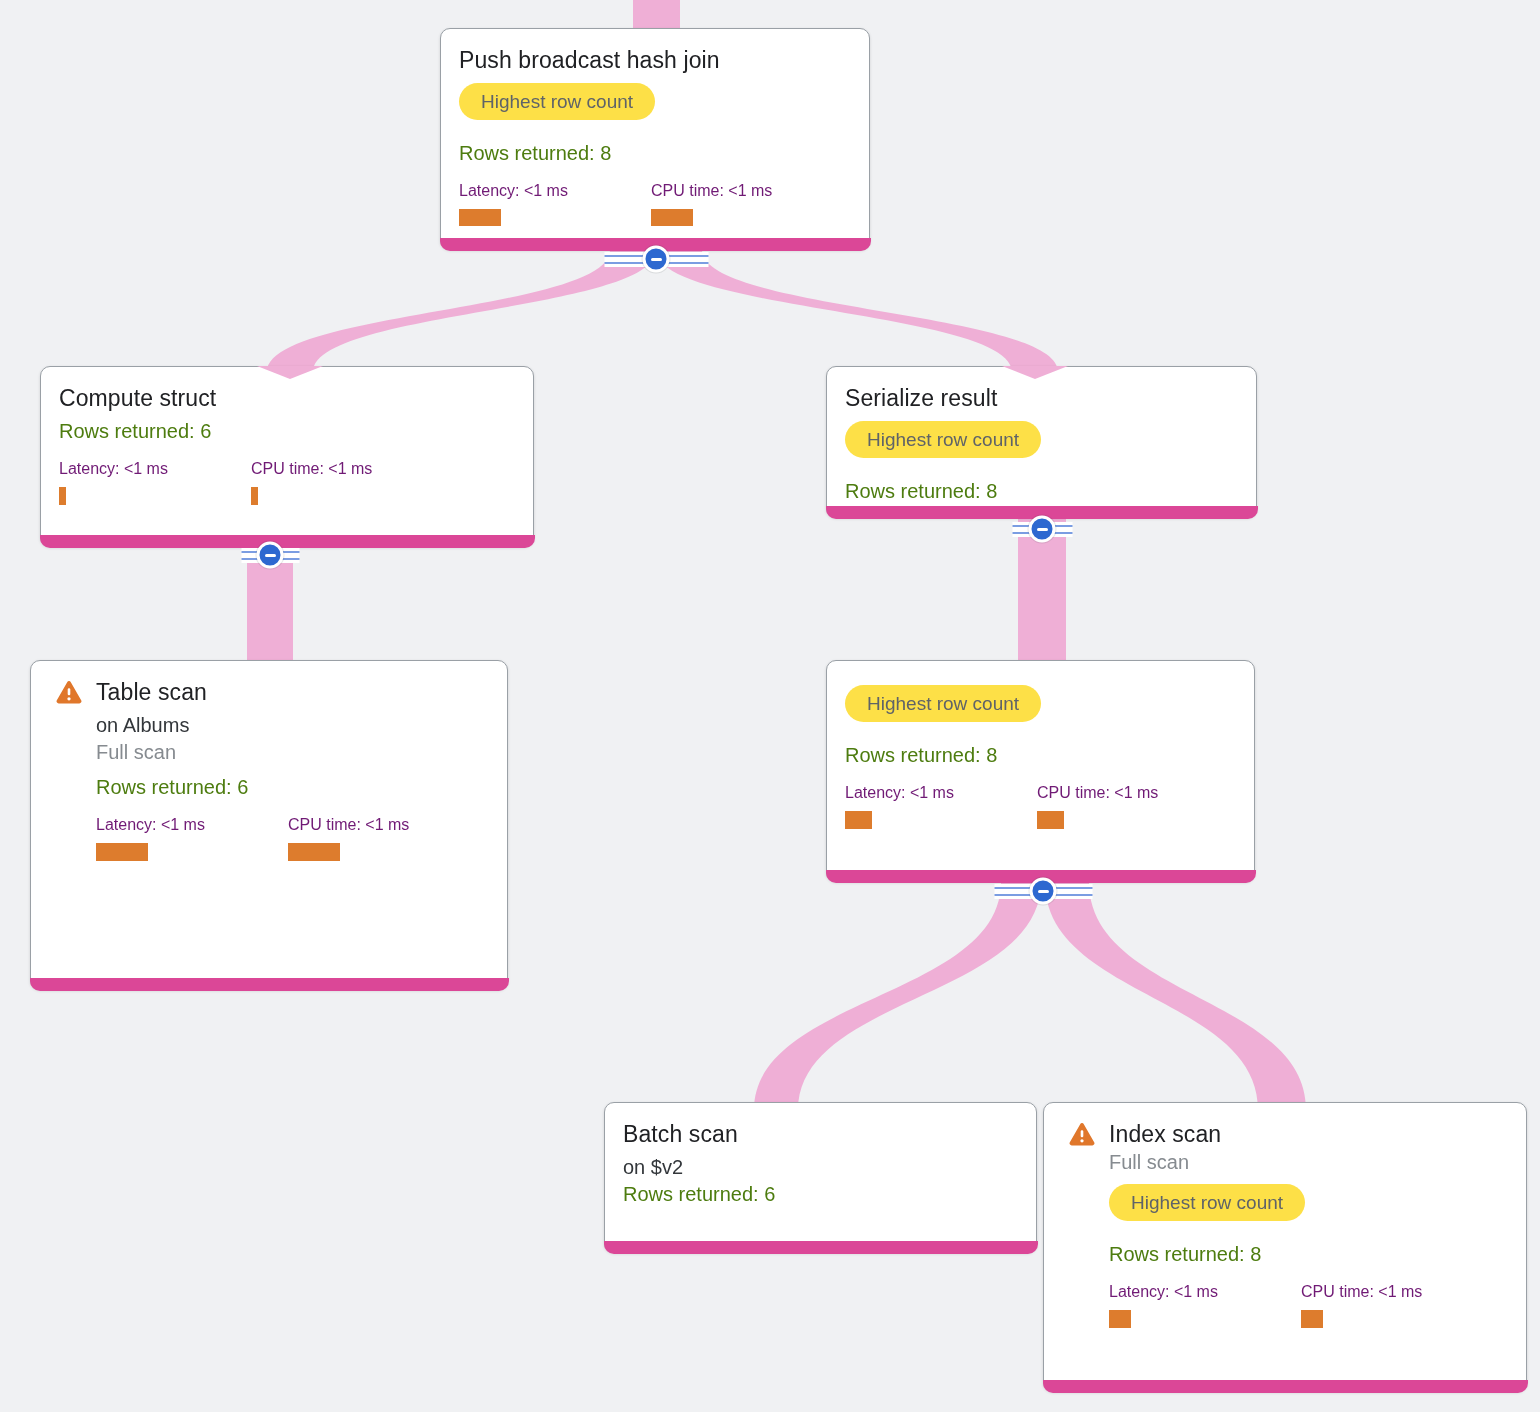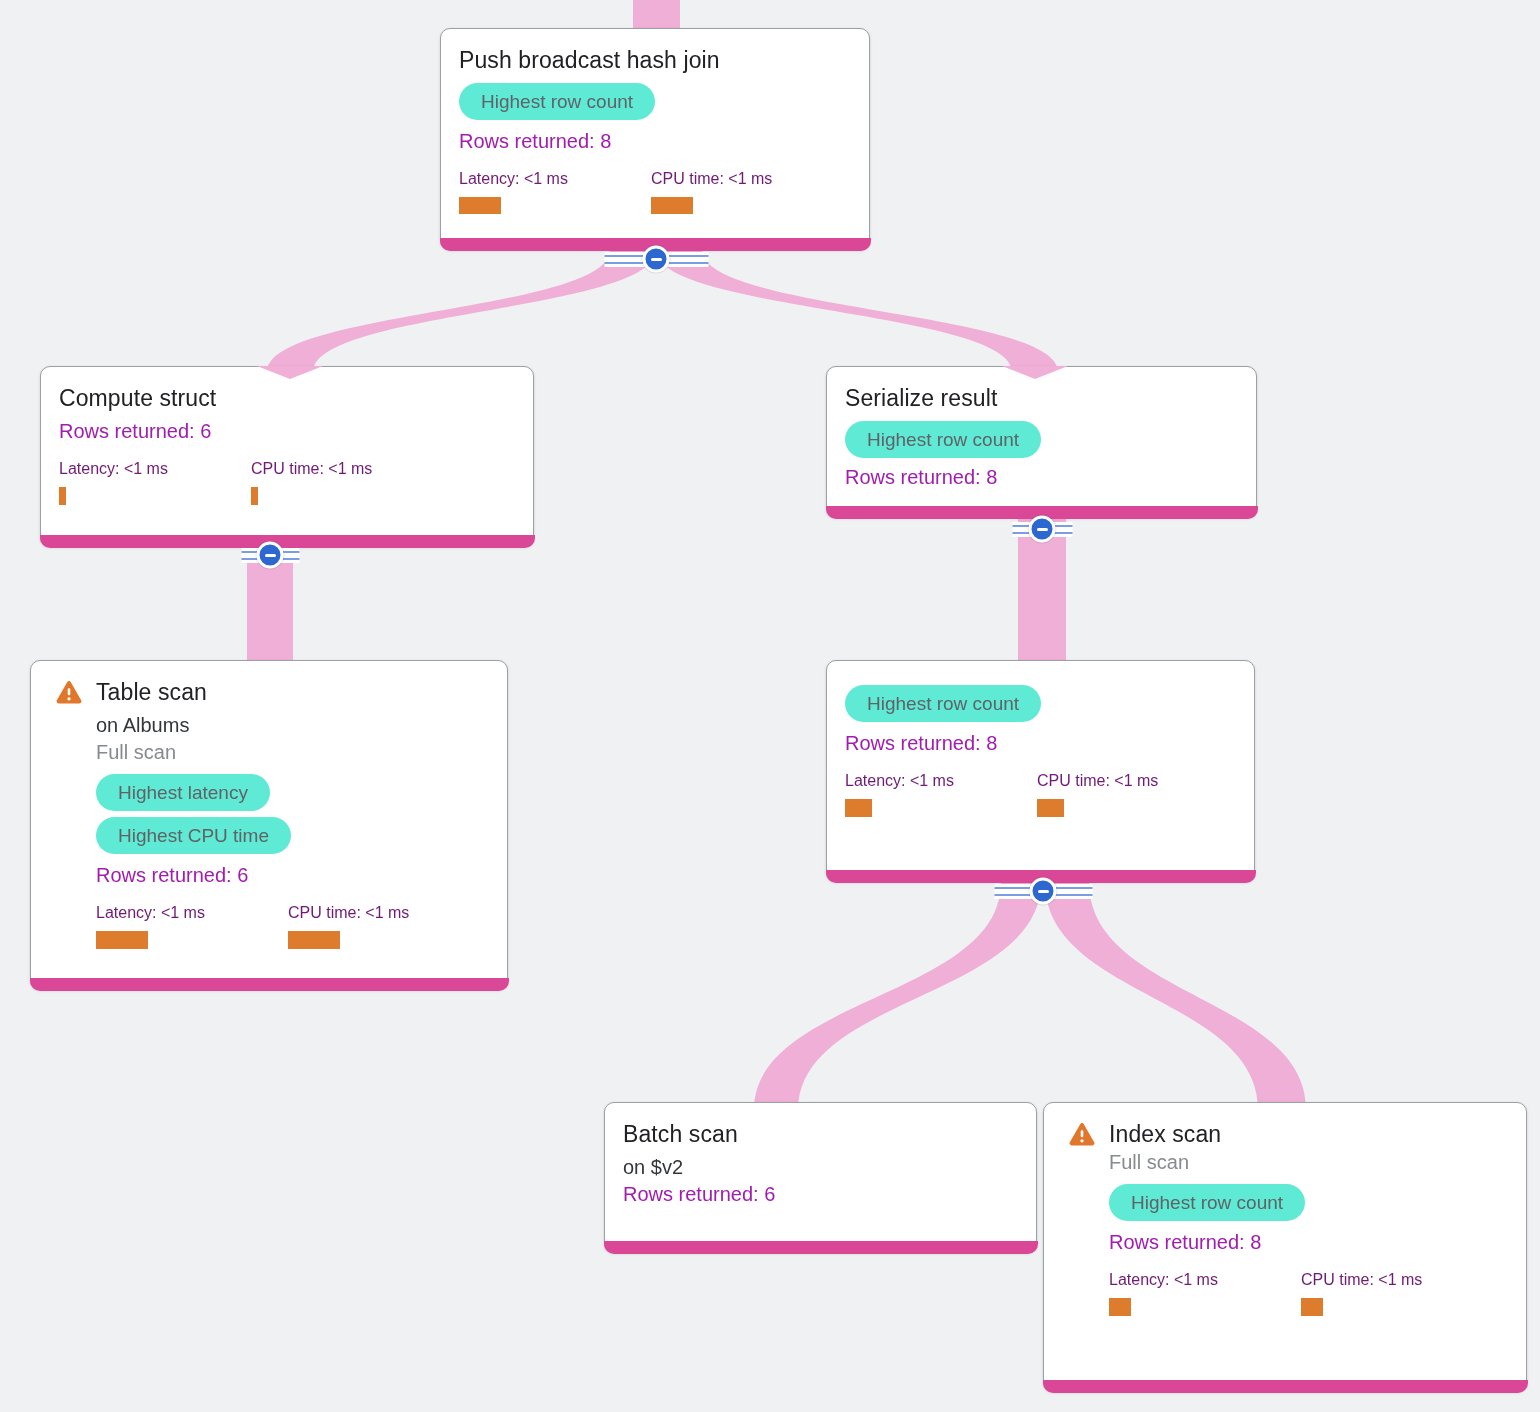--- a/index.html
+++ b/index.html
@@ -21,23 +21,23 @@
         box-shadow:0 1px 3px rgba(60,64,67,.18); box-sizing:border-box; cursor:pointer;}
   .footer-bar{position:absolute; left:-1.5px; right:-1.5px; bottom:-1.5px; height:13px;
         background:#DB4797; border-radius:0 0 10px 10px;}
   .content{position:relative; padding:16px 14px 0 18px;}
   .content.indent{padding-left:65px;}
   .warn-icon{position:absolute; left:24px; top:19px;}
   .title{font-size:23px; font-weight:500; color:#202124; line-height:30px; letter-spacing:.1px;}
   .subtitle{font-size:20px; color:#33373B; line-height:27px; margin-top:5px;}
   .muted{font-size:20px; color:#868B90; line-height:27px;}
   .badges{margin-top:8px;}
-  .badge{width:fit-content; background:#5eead4; color:#5F6368; font-size:19px; font-weight:500;
-         line-height:19px; padding:9px 22px; border-radius:20px; margin-bottom:6px;}
-  .rows{font-size:20px; color:#a21caf; line-height:27px; margin-top:8px;}
+  .badge{width:fit-content; background:#fde047; color:#5F6368; font-size:19px; font-weight:500;
+         line-height:19px; padding:9px 22px; border-radius:20px; margin-bottom:20px;}
+  .rows{font-size:20px; color:#4d7c0f; line-height:27px; margin-top:8px;}
   .metrics{display:flex; margin-top:11px;}
   .metric{width:192px;}
   .metric-label{font-size:16px; color:#701a75; line-height:26px;}
   .mbar{height:18px; background:#DD7C2D; margin-top:5px;}
 
   
   .collapse{position:absolute; z-index:4; transform:translate(-50%,-50%); cursor:pointer;}
   .ribbon{position:absolute; top:50%; left:50%; transform:translate(-50%,-50%);
           height:15px; background:#FFFFFF;}
   .stripe{position:absolute; left:0; right:0; height:2.4px; background:#7B9DE2;}
@@ -119,24 +119,20 @@
   <div class="node" style="left:30px; top:660px; width:478px; height:330px;">
     <svg class="warn-icon" width="28" height="25" viewBox="0 0 24 22">
       <path d="M10.4 1.9 L1.3 17.8 a1.85 1.85 0 0 0 1.6 2.8 h18.2 a1.85 1.85 0 0 0 1.6 -2.8 L13.6 1.9 a1.85 1.85 0 0 0 -3.2 0 Z" fill="#E0772B"></path>
       <rect x="10.85" y="7.2" width="2.3" height="6.2" rx="1.1" fill="#FFFFFF"></rect>
       <circle cx="12" cy="16.6" r="1.45" fill="#FFFFFF"></circle>
     </svg>
     <div class="content indent">
       <div class="title">Table scan</div>
       <div class="subtitle">on Albums</div>
       <div class="muted">Full scan</div>
-      <div class="badges">
-        <div class="badge">Highest latency</div>
-        <div class="badge">Highest CPU time</div>
-      </div>
       <div class="rows">Rows returned: 6</div>
       <div class="metrics">
         <div class="metric">
           <div class="metric-label">Latency: &lt;1 ms</div>
           <div class="mbar" style="width:52px;"></div>
         </div>
         <div class="metric">
           <div class="metric-label">CPU time: &lt;1 ms</div>
           <div class="mbar" style="width:52px;"></div>
         </div>

